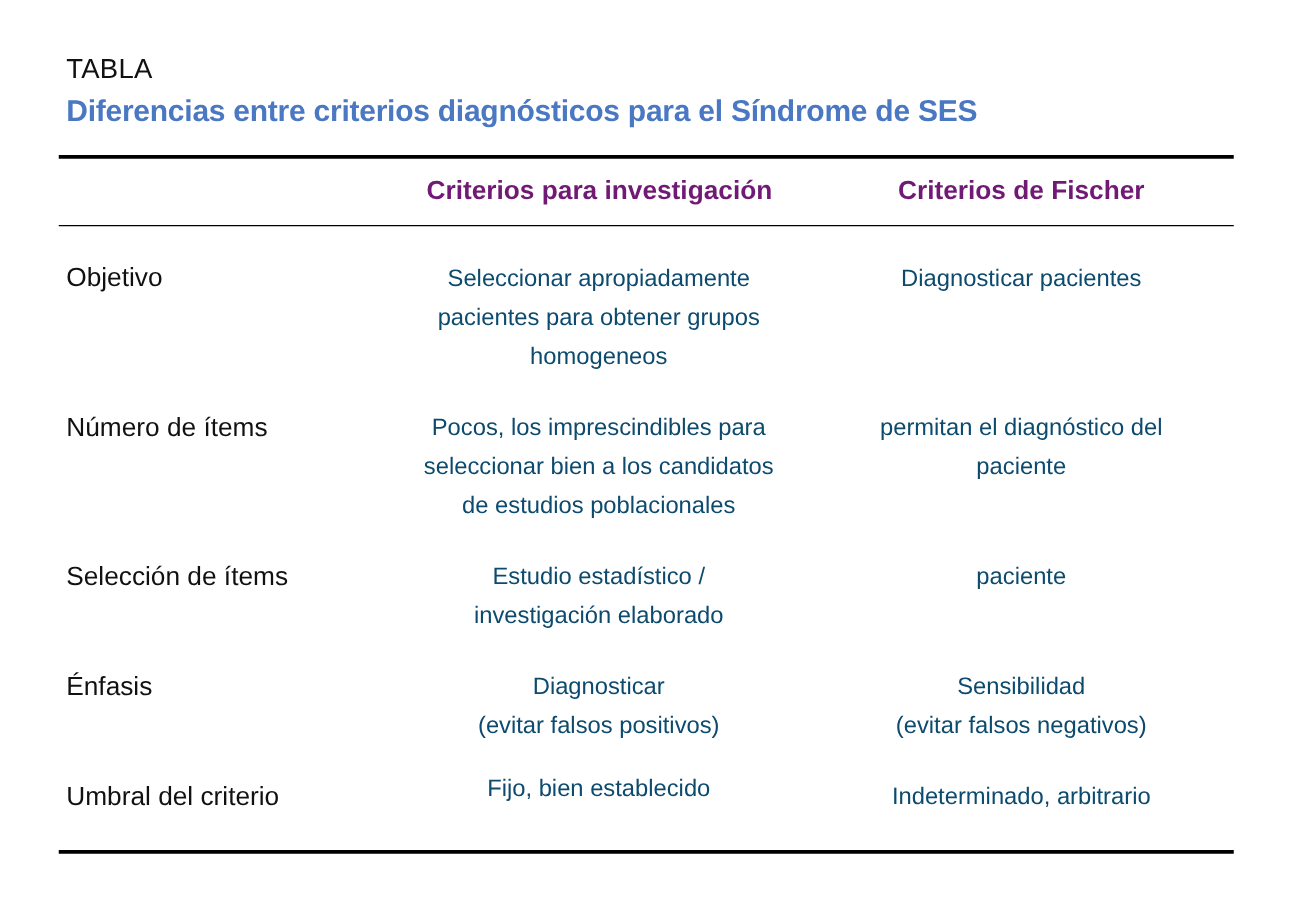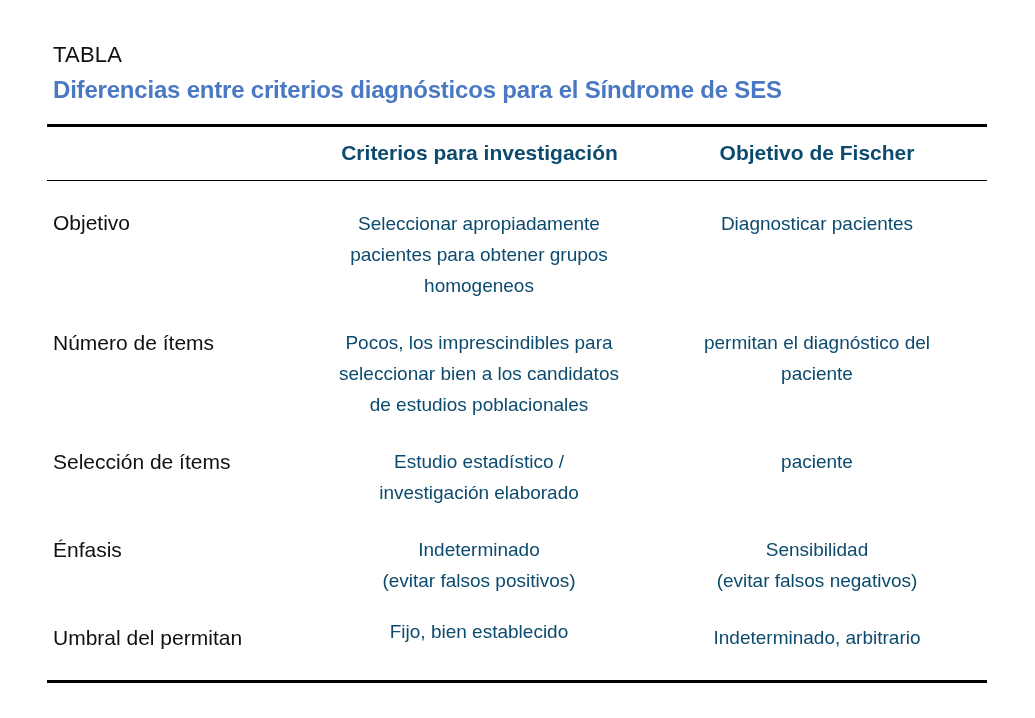--- a/index.html
+++ b/index.html
@@ -21,21 +21,21 @@
   .rule-top {
     position: absolute; left: 47px; top: 124px; width: 940px; height: 3px; background: #000;
   }
   .rule-head {
     position: absolute; left: 47px; top: 180px; width: 940px; height: 1px; background: #000;
   }
   .rule-bottom {
     position: absolute; left: 47px; top: 680px; width: 940px; height: 3px; background: #000;
   }
   .hdr {
-    position: absolute; top: 141px; font-size: 21px; font-weight: bold; color: #0c4a6e;
+    position: absolute; top: 141px; font-size: 21px; font-weight: bold; color: #701a75;
     text-align: center; white-space: nowrap;
   }
   .hdr.c1 { left: 313px; width: 333px; }
   .hdr.c2 { left: 648px; width: 338px; }
   .row-label {
     position: absolute; left: 53px; font-size: 21px; color: #111; white-space: nowrap;
   }
   .cell {
     position: absolute; font-size: 19px; line-height: 31px; color: #0c4a6e;
     text-align: center;
@@ -46,21 +46,21 @@
 </style>
 </head>
 <body>
 
 <div class="label-tabla">TABLA</div>
 <div class="title">Diferencias entre criterios diagnósticos para el Síndrome de SES</div>
 
 <div class="rule-top"></div>
 
 <div class="hdr c1">Criterios para investigación</div>
-<div class="hdr c2">Objetivo de Fischer</div>
+<div class="hdr c2">Criterios de Fischer</div>
 
 <div class="rule-head"></div>
 
 <div class="row-label" style="top:211px;">Objetivo</div>
 <div class="cell c1" style="top:208px;">
   <span class="line">Seleccionar apropiadamente</span>
   <span class="line">pacientes para obtener grupos</span>
   <span class="line">homogeneos</span>
 </div>
 <div class="cell c2" style="top:208px;">
@@ -82,29 +82,29 @@
 <div class="cell c1" style="top:446px;">
   <span class="line">Estudio estadístico /</span>
   <span class="line">investigación elaborado</span>
 </div>
 <div class="cell c2" style="top:446px;">
   <span class="line">paciente</span>
 </div>
 
 <div class="row-label" style="top:538px;">Énfasis</div>
 <div class="cell c1" style="top:534px;">
-  <span class="line">Indeterminado</span>
+  <span class="line">Diagnosticar</span>
   <span class="line">(evitar falsos positivos)</span>
 </div>
 <div class="cell c2" style="top:534px;">
   <span class="line">Sensibilidad</span>
   <span class="line">(evitar falsos negativos)</span>
 </div>
 
-<div class="row-label" style="top:626px;">Umbral del permitan</div>
+<div class="row-label" style="top:626px;">Umbral del criterio</div>
 <div class="cell c1" style="top:616px;text-align:center;">
   <span class="line">Fijo, bien establecido</span>
 </div>
 <div class="cell c2" style="top:622px;">
   <span class="line">Indeterminado, arbitrario</span>
 </div>
 
 <div class="rule-bottom"></div>
 
 </body></html>

